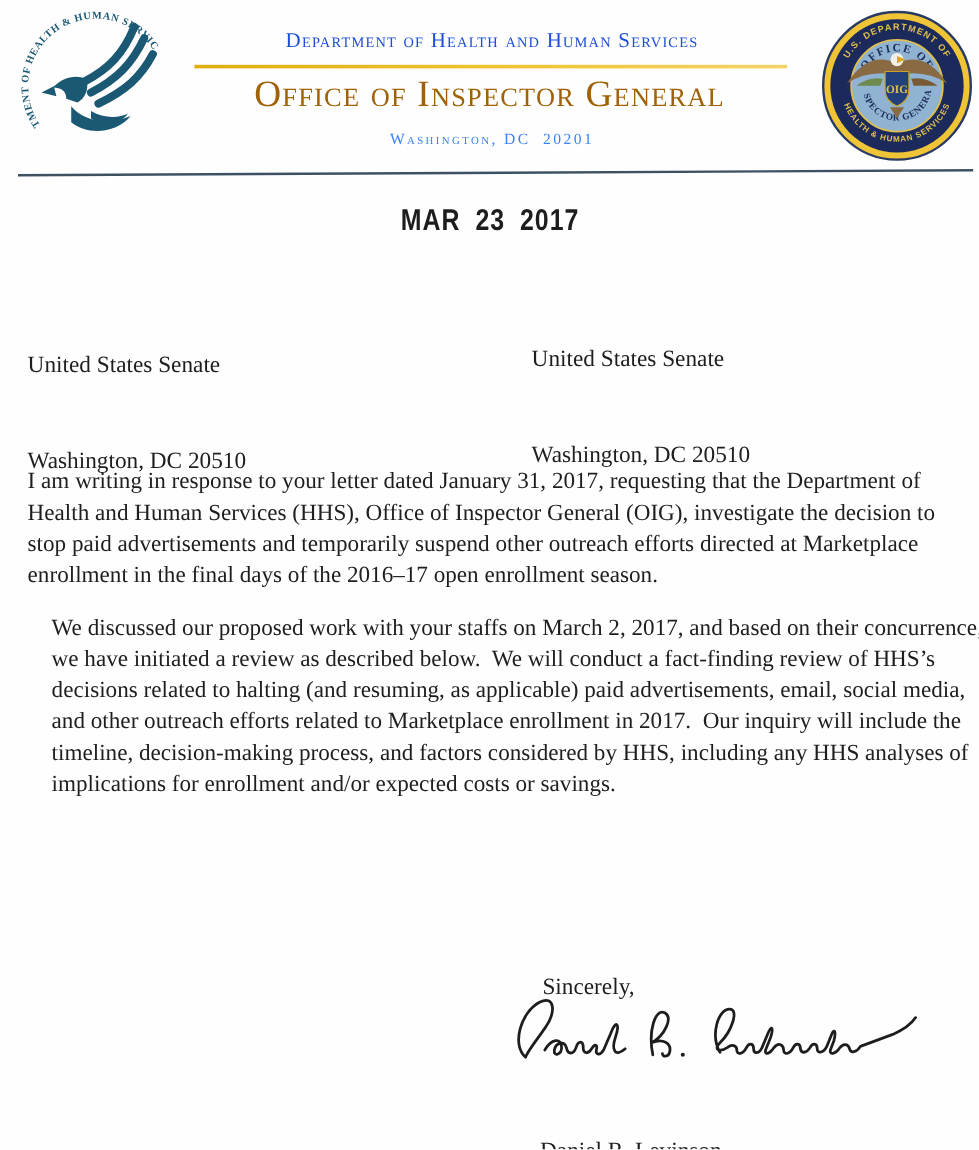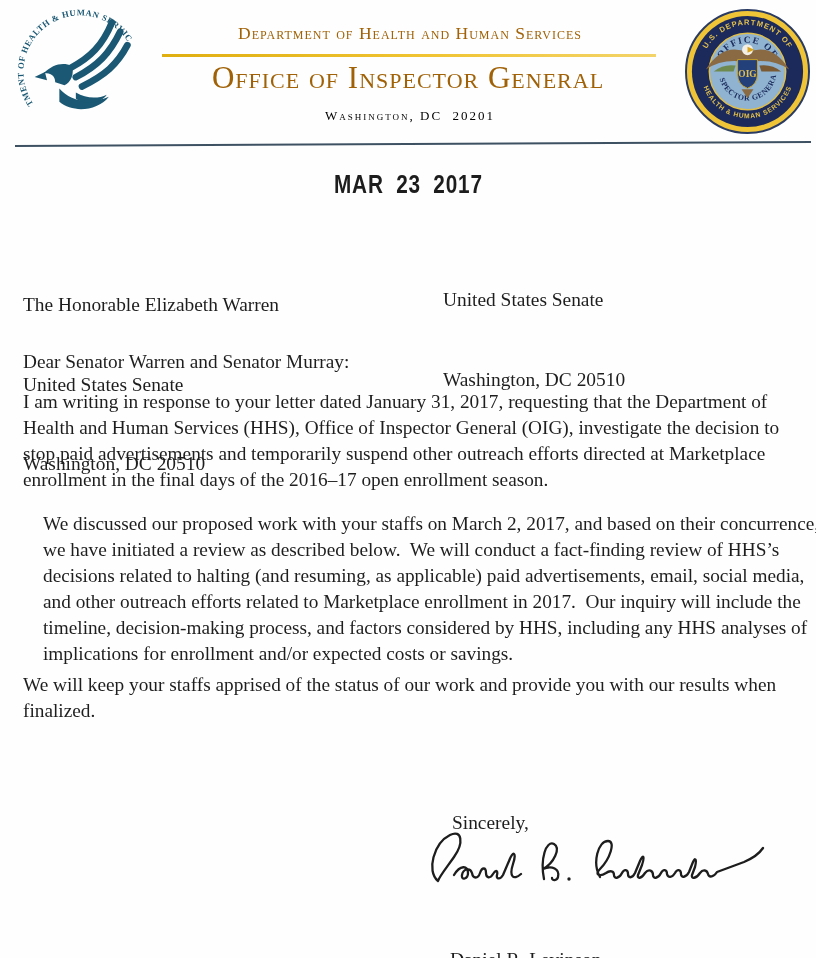--- a/index.html
+++ b/index.html
@@ -8,35 +8,35 @@
     background:#fefefe; overflow:hidden;
     font-family:"Liberation Serif", serif; color:#1e1e1e;
   }
 
   
   .hhs-logo { position:absolute; left:14px; top:6px; width:134px; height:134px; }
   .letterhead-center { position:absolute; left:158px; top:0; width:504px; text-align:center; color:#24496b; }
   .dept-line {
     position:absolute; top:23px; left:0; width:100%;
     font-variant:small-caps; font-size:17.5px; letter-spacing:1px; white-space:pre;
-    color:#a16207;
+    color:#1d4ed8;
   }
   .gold-rule {
     position:absolute; top:54px; left:4px; width:494px; height:2.5px;
     background:linear-gradient(to right,#dfae10,#f0c433 55%,#f3d46a);
   }
   .office-line {
     position:absolute; top:60px; left:-10px; width:520px;
     font-variant:small-caps; font-weight:normal; font-size:31px; letter-spacing:1px;
     color:#a16207; white-space:pre;
   }
   .washington-line {
     position:absolute; top:108px; left:0; width:100%;
     font-variant:small-caps; font-size:13px; letter-spacing:2px; white-space:pre;
-    color:#000000;
+    color:#3b82f6;
   }
   .oig-seal { position:absolute; left:684px; top:8px; width:127px; height:127px; }
 
   .header-divider {
     position:absolute; left:15px; top:143px; width:796px; height:2.3px;
     background:#3d5163; transform:rotate(-0.3deg);
   }
 
   
   .date-stamp {
@@ -132,33 +132,30 @@
       <path d="M54,52 L74,52 L74,67 Q74,77 64,81 Q54,77 54,67 Z" fill="#24407a" stroke="#c9a227" stroke-width="1"></path>
       <text x="64" y="70" text-anchor="middle" font-family="Liberation Serif, serif" font-size="9.5" font-weight="bold" fill="#e3c04c">OIG</text>
     </g>
   </svg>
 
   <div class="header-divider"></div>
 
   <div class="date-stamp">MAR 23 2017</div>
 
   <div class="addr addr-left">
-    <div>The Honorable Elizabeth Warren</div>
     <div>United States Senate</div>
     <div>Washington, DC 20510</div>
   </div>
   <div class="addr addr-right">
     <div>United States Senate</div>
     <div>Washington, DC 20510</div>
   </div>
 
-  <p class="bodytext salutation">Dear Senator Warren and Senator Murray:</p>
   <p class="bodytext para-1">I am writing in response to your letter dated January 31, 2017, requesting that the Department of Health and Human Services (HHS), Office of Inspector General (OIG), investigate the decision to stop paid advertisements and temporarily suspend other outreach efforts directed at Marketplace enrollment in the final days of the 2016–17 open enrollment season.</p>
   <p class="bodytext para-2">We discussed our proposed work with your staffs on March 2, 2017, and based on their concurrence, we have initiated a review as described below.  We will conduct a fact-finding review of HHS’s decisions related to halting (and resuming, as applicable) paid advertisements, email, social media, and other outreach efforts related to Marketplace enrollment in 2017.  Our inquiry will include the timeline, decision-making process, and factors considered by HHS, including any HHS analyses of implications for enrollment and/or expected costs or savings.</p>
-  <p class="bodytext para-3">We will keep your staffs apprised of the status of our work and provide you with our results when finalized.</p>
 
   <p class="valediction">Sincerely,</p>
 
   <svg class="signature" viewBox="0 0 340 64">
     <g fill="none" stroke="#1d1d1d" stroke-width="2.3" stroke-linecap="round" stroke-linejoin="round">
       <path d="M10,52 C-2,42 6,14 22,6 C34,0 36,14 26,28 C19,38 11,48 10,52"></path>
       <path d="M26,46 C32,36 40,36 40,44 C40,50 33,52 34,46 C35,40 42,38 44,44 C45,50 50,50 52,44 C54,38 58,38 58,44 C58,49 62,50 65,45 C68,40 70,42 69,46 C68,50 72,51 75,46 L81,32 C85,21 89,23 85,35 C81,47 85,52 93,45"></path>
       <path d="M116,50 C112,30 118,11 126,15 C133,19 126,34 115,40 C124,36 132,40 130,48 C129,52 124,52 124,49"></path>
       <circle cx="141" cy="50" r="1.7" fill="#1d1d1d" stroke="none"></circle>
       <path d="M172,48 C164,34 170,12 180,12 C188,12 182,30 172,40 C166,46 172,48 178,44 C182,41 186,42 186,46 C186,50 191,50 194,44 C196,40 200,40 200,45 C200,49 204,50 207,44 L212,32 C215,25 217,27 214,36 L210,46 C209,50 213,50 217,44 C221,39 225,42 225,46 C225,50 230,50 233,44 C235,40 239,40 239,45 C240,49 244,49 247,44 C249,40 253,40 253,45 C253,49 258,49 261,43 L265,33 C267,28 269,30 267,38 L264,46 C263,50 268,50 272,44 C275,40 279,41 280,45 C281,49 286,48 289,43 L316,33 C323,30 331,25 335,19"></path>

